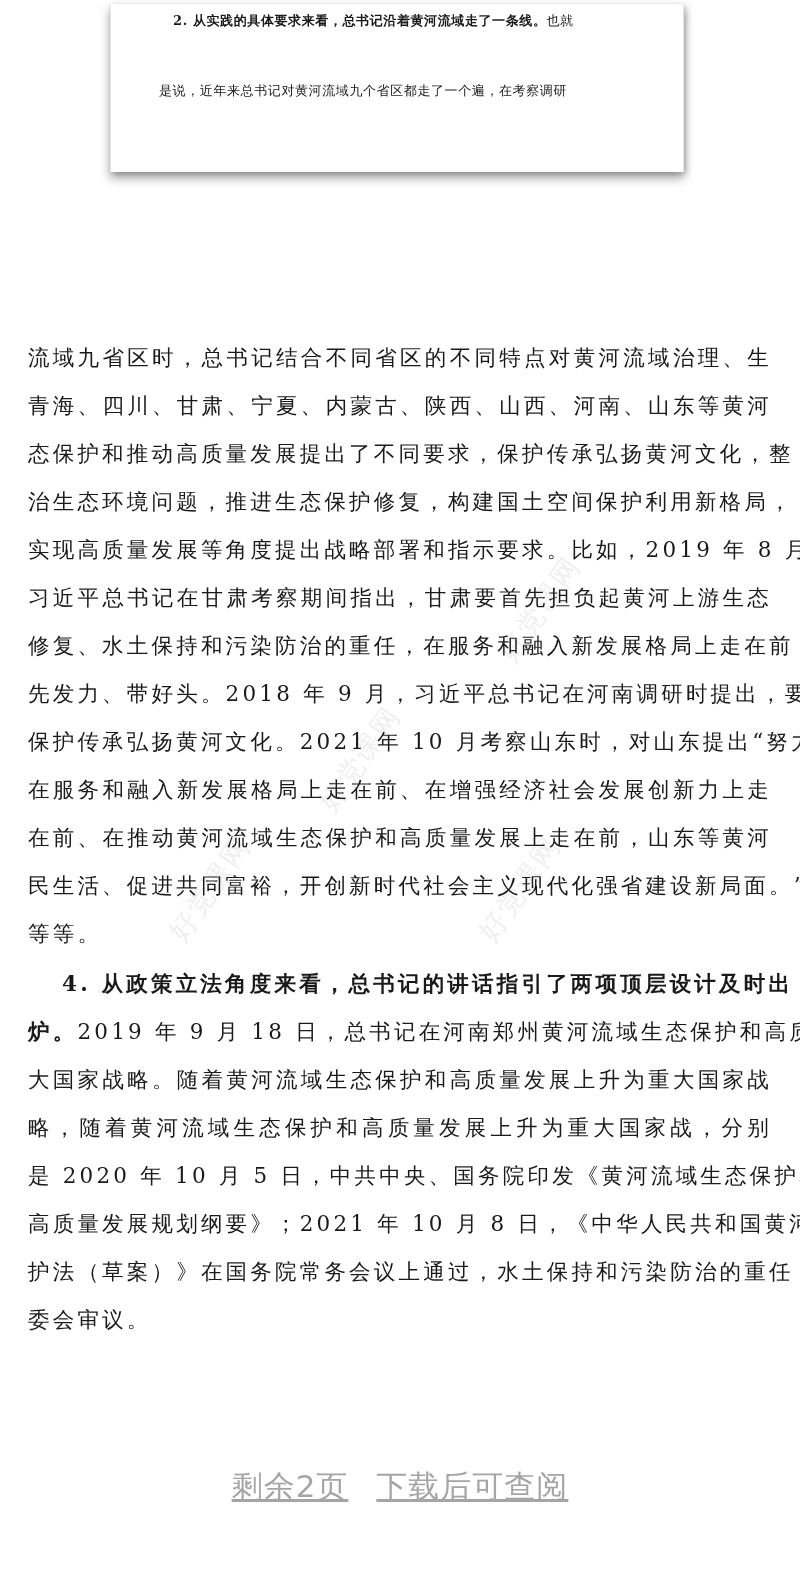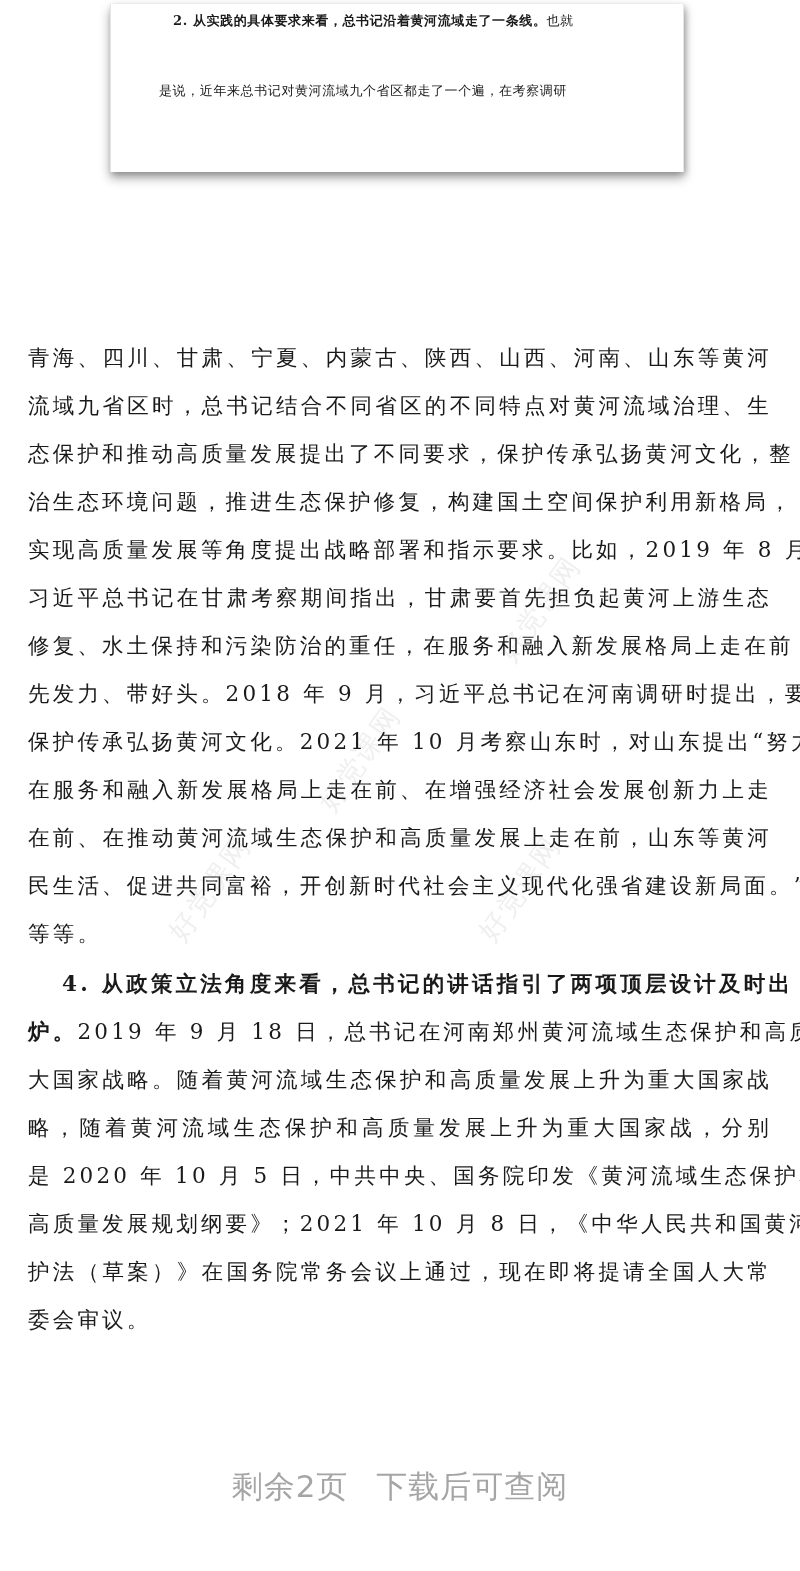--- a/index.html
+++ b/index.html
@@ -21,61 +21,61 @@
     .line.indent { padding-left: 34px; }
     .para-gap { height: 2px; }
 
     .watermark { position: absolute; font-family: "DejaVu Sans", sans-serif; font-size: 28px;
                  color: rgba(180,180,180,0.22); transform: rotate(-55deg); white-space: nowrap;
                  pointer-events: none; letter-spacing: 2px; }
 
     .footer-hint { position: absolute; left: 0; width: 800px; top: 1466px; text-align: center;
                    font-family: "DejaVu Sans", "Liberation Sans", sans-serif; font-size: 31px;
                    color: #a5a5a5; letter-spacing: 1px; }
-    .footer-hint span { margin: 0 14px; }
+    .footer-hint span { margin: 0 14px; text-decoration: underline; }
   </style>
 </head>
 <body>
 
 <div class="preview-card">
   <div class="preview-line l1">
     <span class="bold">2. 从实践的具体要求来看，总书记沿着黄河流域走了一条线。</span><span>也就</span>
   </div>
   <div class="preview-line l2">是说，近年来总书记对黄河流域九个省区都走了一个遍，在考察调研</div>
 </div>
 
 <div class="watermark" style="left:480px; top:590px;">好党课网</div>
 <div class="watermark" style="left:300px; top:740px;">好党课网</div>
 <div class="watermark" style="left:150px; top:870px;">好党课网</div>
 <div class="watermark" style="left:460px; top:870px;">好党课网</div>
 
 <div class="body-text">
   <div>
+    <div class="line">流域九省区时，总书记结合不同省区的不同特点对黄河流域治理、生</div>
     <div class="line">青海、四川、甘肃、宁夏、内蒙古、陕西、山西、河南、山东等黄河</div>
-    <div class="line">流域九省区时，总书记结合不同省区的不同特点对黄河流域治理、生</div>
     <div class="line">态保护和推动高质量发展提出了不同要求，保护传承弘扬黄河文化，整</div>
     <div class="line">治生态环境问题，推进生态保护修复，构建国土空间保护利用新格局，</div>
     <div class="line">实现高质量发展等角度提出战略部署和指示要求。比如，2019 年 8 月，</div>
     <div class="line">习近平总书记在甘肃考察期间指出，甘肃要首先担负起黄河上游生态</div>
     <div class="line">修复、水土保持和污染防治的重任，在服务和融入新发展格局上走在前</div>
     <div class="line">先发力、带好头。2018 年 9 月，习近平总书记在河南调研时提出，要</div>
     <div class="line">保护传承弘扬黄河文化。2021 年 10 月考察山东时，对山东提出“努力</div>
     <div class="line">在服务和融入新发展格局上走在前、在增强经济社会发展创新力上走</div>
     <div class="line">在前、在推动黄河流域生态保护和高质量发展上走在前，山东等黄河</div>
     <div class="line">民生活、促进共同富裕，开创新时代社会主义现代化强省建设新局面。”</div>
     <div class="line last">等等。</div>
   </div>
   <div class="para-gap"></div>
   <div>
     <div class="line indent bold">4. 从政策立法角度来看，总书记的讲话指引了两项顶层设计及时出</div>
     <div class="line"><span class="bold">炉。</span><span>2019 年 9 月 18 日，总书记在河南郑州黄河流域生态保护和高质量</span></div>
     <div class="line">大国家战略。随着黄河流域生态保护和高质量发展上升为重大国家战</div>
     <div class="line">略，随着黄河流域生态保护和高质量发展上升为重大国家战，分别</div>
     <div class="line">是 2020 年 10 月 5 日，中共中央、国务院印发《黄河流域生态保护和</div>
     <div class="line">高质量发展规划纲要》；2021 年 10 月 8 日，《中华人民共和国黄河保</div>
-    <div class="line">护法（草案）》在国务院常务会议上通过，现在即将提请全国人大常</div>
+    <div class="line">护法（草案）》在国务院常务会议上通过，水土保持和污染防治的重任</div>
     <div class="line last">委会审议。</div>
   </div>
 </div>
 
 <div class="footer-hint">
   <span>剩余2页</span><span>下载后可查阅</span>
 </div>
 
 </body></html>

